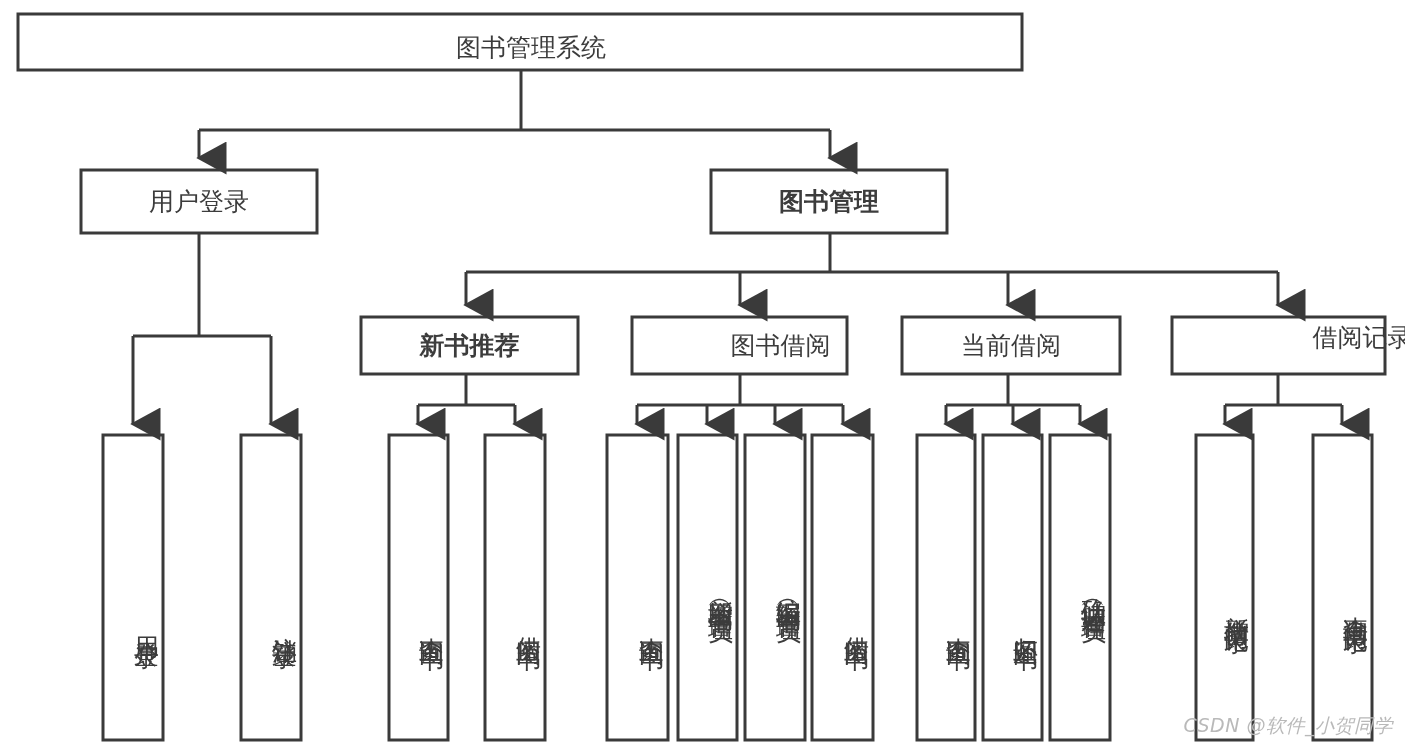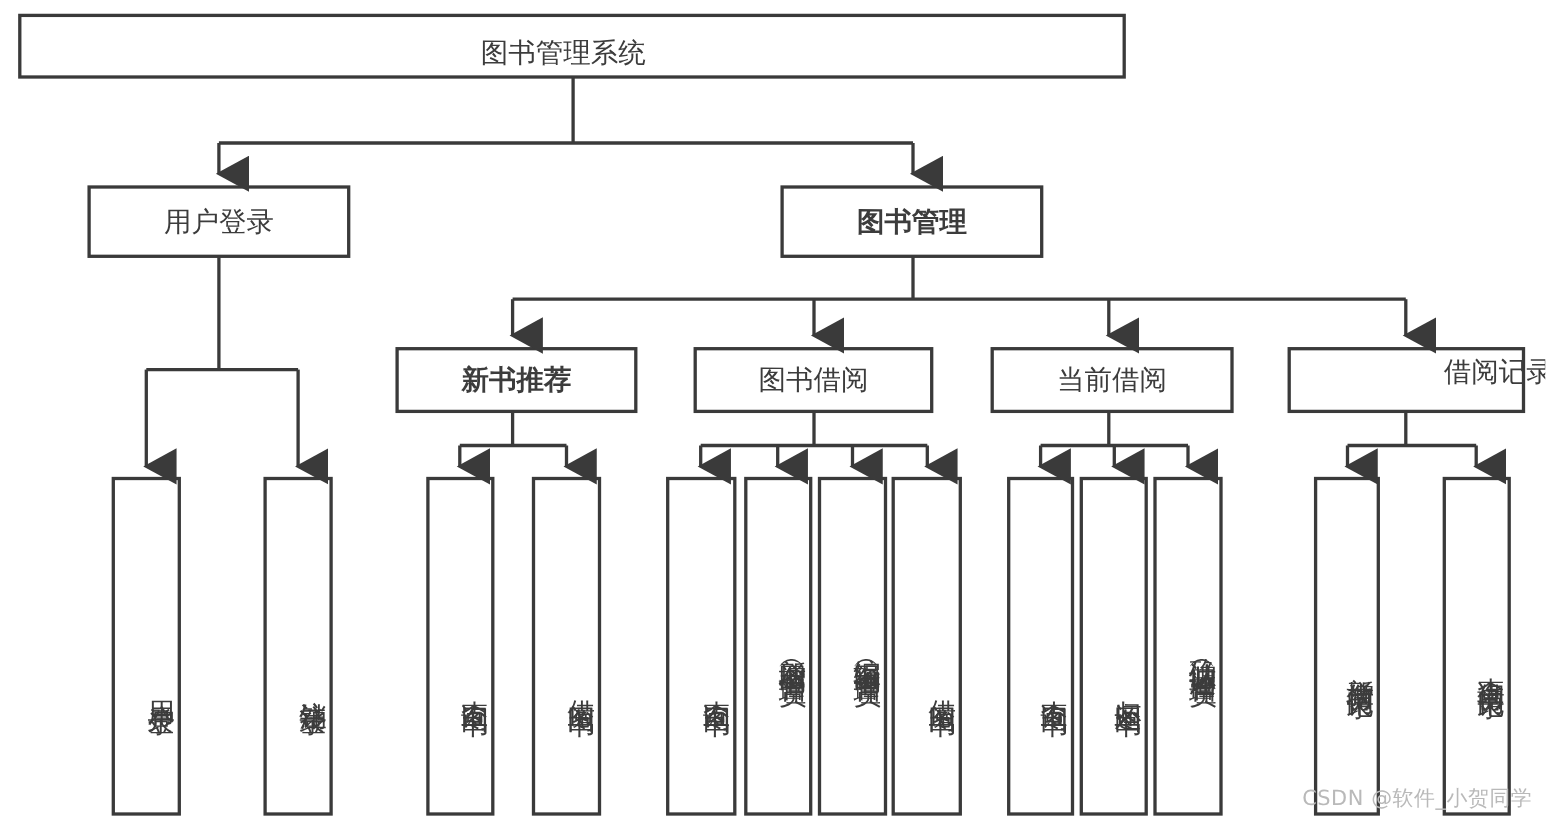--- a/index.html
+++ b/index.html
@@ -69,20 +69,21 @@
   .watermark {
     position: absolute;
     right: 12px;
     bottom: 8px;
     font-size: 19px;
     color: #b9b9b9;
     font-family: "DejaVu Sans", "Liberation Sans", sans-serif;
     letter-spacing: 0.5px;
     white-space: nowrap;
     pointer-events: none;
+    font-style: italic;
   }
 </style>
 </head>
 <body>
 
 <div id="diagram-root">
 
   <svg class="diagram-canvas" viewBox="0 0 1405 747">
     <defs>
       <marker id="arrow" viewBox="0 0 12 12" refX="6" refY="10" markerWidth="11" markerHeight="11" orient="auto-start-reverse">
@@ -167,29 +168,29 @@
     </g>
 
     <g>
       <path class="connector" d="M 1278 374 L 1278 405"></path>
       <path class="connector" d="M 1225 405 L 1342 405"></path>
       <path class="connector" d="M 1225 405 L 1225 424" marker-end="url(#arrow)"></path>
       <path class="connector" d="M 1342 405 L 1342 424" marker-end="url(#arrow)"></path>
     </g>
   </svg>
 
-  <div class="node-label horizontal" style="left:10px; top:14px; width:1004px; height:68px;">图书管理系统</div>
+  <div class="node-label horizontal" style="left:29px; top:14px; width:1004px; height:68px;">图书管理系统</div>
 
   <div class="node-label horizontal" style="left:81px; top:170px; width:236px; height:63px;">用户登录</div>
 
   <div class="node-label horizontal" style="left:711px; top:170px; width:236px; height:63px;font-weight:bold;">图书管理</div>
 
   <div class="node-label horizontal" style="left:361px; top:317px; width:217px; height:57px;font-weight:bold;">新书推荐</div>
 
-  <div class="node-label horizontal" style="left:632px; top:317px; width:215px; height:57px;">图书借阅</div>
+  <div class="node-label horizontal" style="left:632px; top:317px; width:215px; height:57px;padding-left:41px;">图书借阅</div>
 
   <div class="node-label horizontal" style="left:902px; top:317px; width:218px; height:57px;">当前借阅</div>
 
   <div class="node-label horizontal" style="left:1228px; top:317px; width:213px; height:42px;margin-left:28px;">借阅记录</div>
 
   <div class="node-label vertical" style="left:103px; top:505px; width:60px; height:235px;">用户登录</div>
 
   <div class="node-label vertical" style="left:241px; top:505px; width:60px; height:235px;">注销登录</div>
 
   <div class="node-label vertical" style="left:389px; top:505px; width:59px; height:235px;">查询图书</div>

